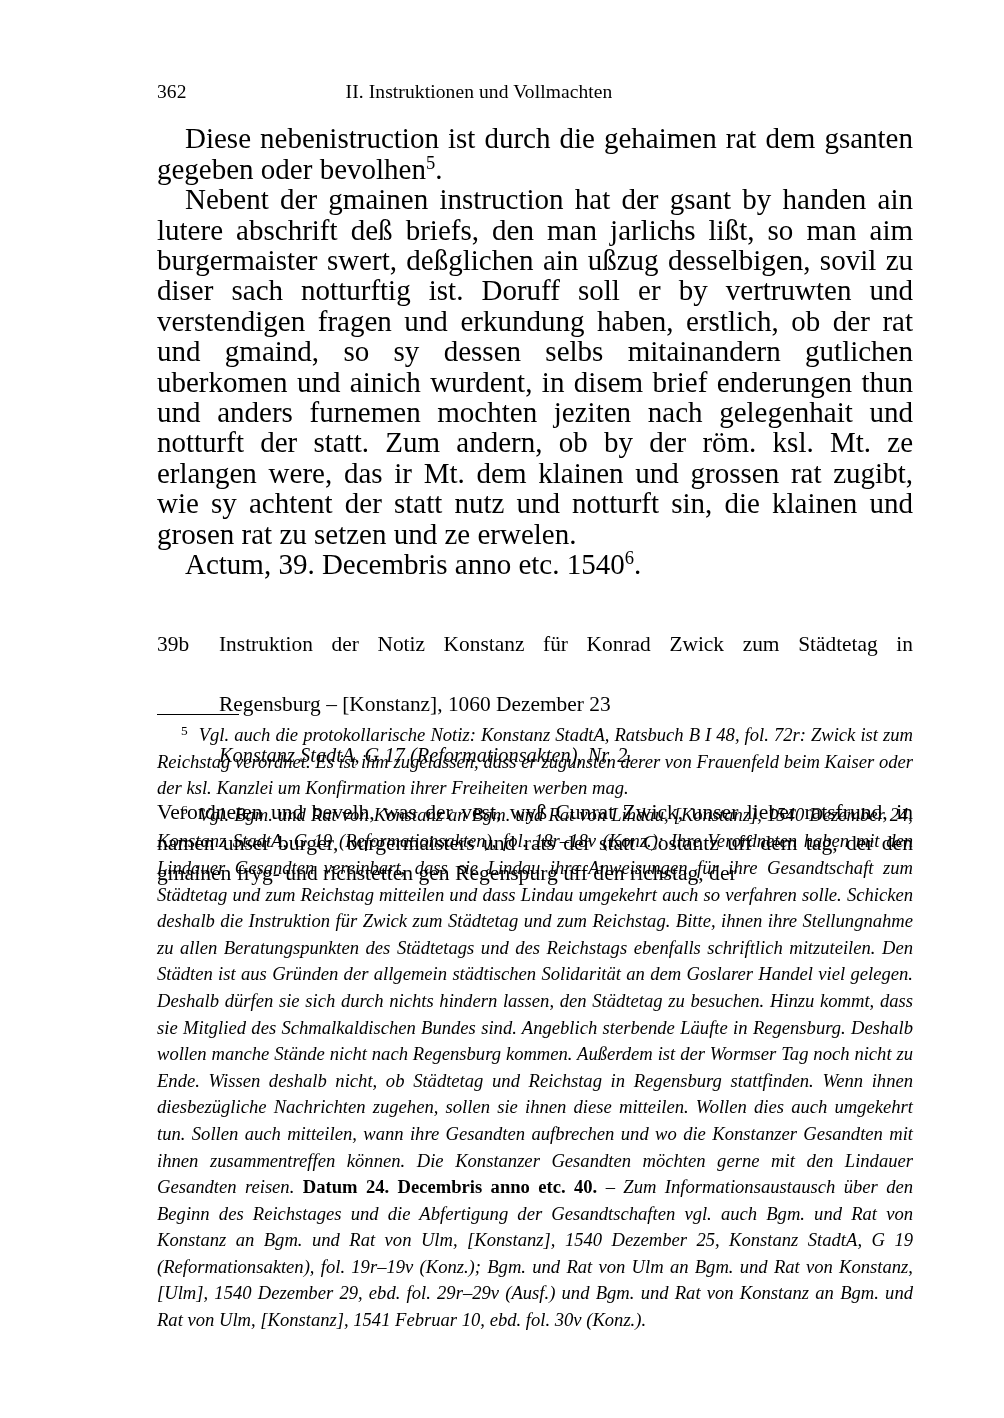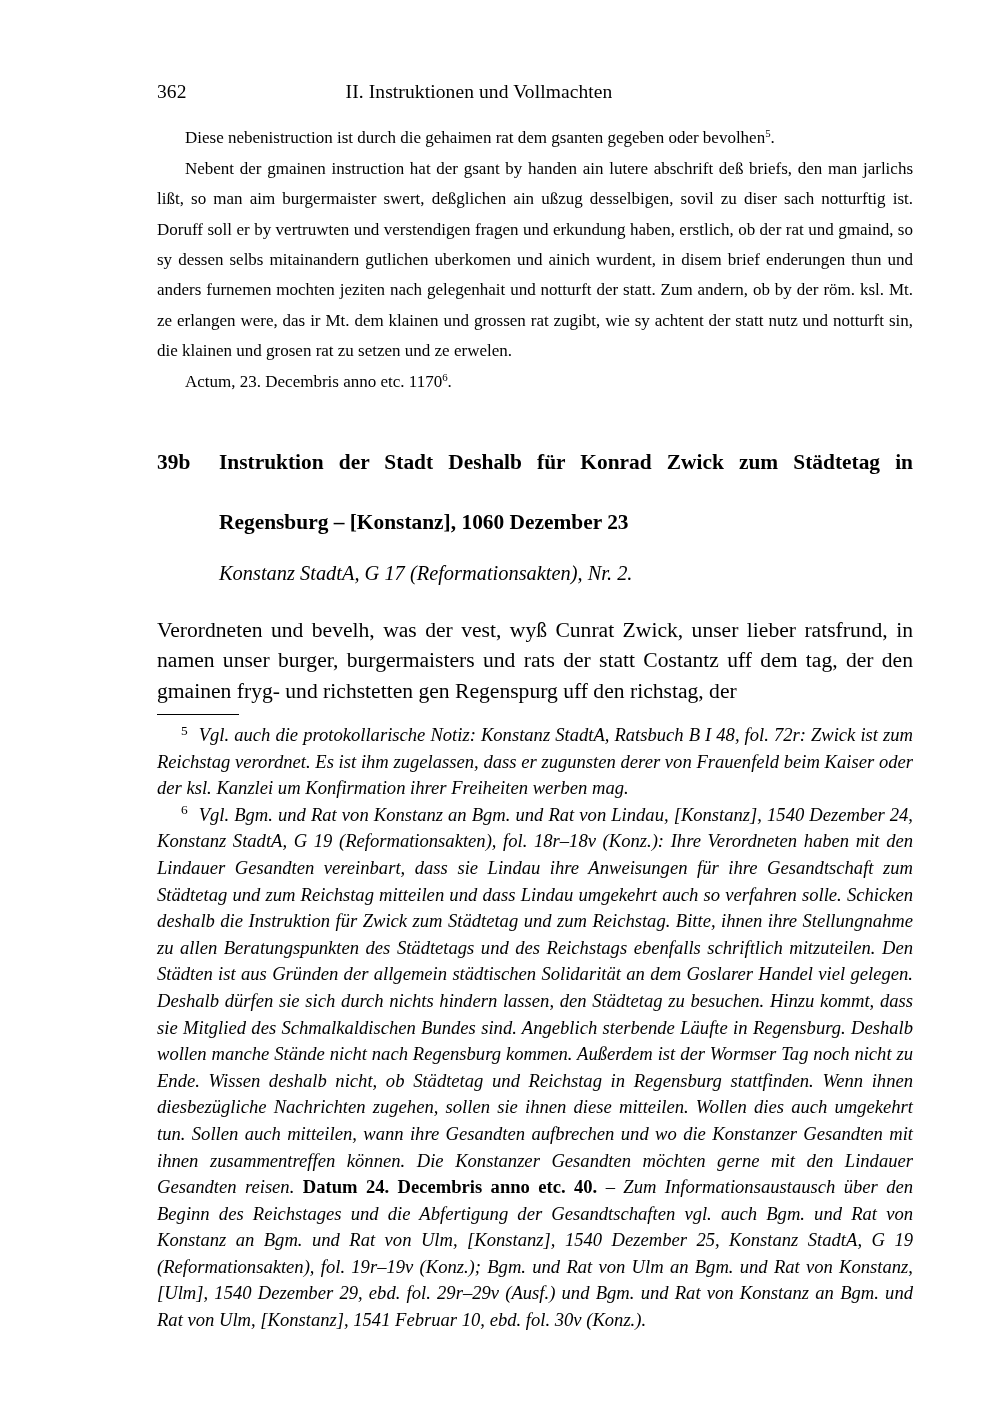--- a/index.html
+++ b/index.html
@@ -48,40 +48,40 @@
     flex: 1 1 auto;
     text-align: center;
     padding-left: 0;
     padding-right: 112px;
     white-space: nowrap;
   }
 
   
   .bodytext p {
     margin: 0;
-    font-size: 17px;
+    font-size: 29px;
     line-height: 30.4px;
     text-align: justify;
     text-justify: inter-word;
     hyphens: none;
   }
   .bodytext p.indent { text-indent: 28px; }
   .bodytext p.last-line-left { text-align: left; }
 
   sup.fnref {
     font-size: 0.64em;
     vertical-align: 0.52em;
     line-height: 0;
   }
 
   
   .section-head {
     display: flex;
     margin-top: 50px;
-    font-weight: bold;
+    font-weight: normal;
     font-size: 21.4px;
     line-height: 30px;
   }
   .section-head .num {
     flex: 0 0 62px;
     white-space: nowrap;
   }
   .section-head .htext {
     flex: 1 1 auto;
     text-align: justify;
@@ -163,28 +163,28 @@
       <span class="folio">362</span>
       <span class="rh-title">II. Instruktionen und Vollmachten</span>
     </div>
 
     <div class="bodytext">
 
       <p class="indent"><span>Diese nebenistruction ist durch die gehaimen rat dem gsanten gegeben oder bevolhen</span><sup class="fnref">5</sup><span>.</span></p>
 
       <p class="indent"><span>Nebent der gmainen instruction hat der gsant by handen ain lutere abschrift deß briefs, den man jarlichs lißt, so man aim burgermaister swert, deßglichen ain ußzug desselbigen, sovil zu diser sach notturftig ist. Doruff soll er by vertruwten und verstendigen fragen und erkundung haben, erstlich, ob der rat und gmaind, so sy dessen selbs mitainandern gutlichen uberkomen und ainich wurdent, in disem brief enderungen thun und anders furnemen mochten jeziten nach gelegenhait und notturft der statt. Zum andern, ob by der röm. ksl. Mt. ze erlangen were, das ir Mt. dem klainen und grossen rat zugibt, wie sy achtent der statt nutz und notturft sin, die klainen und grosen rat zu setzen und ze erwelen.</span></p>
 
-      <p class="indent last-line-left"><span>Actum, 23. Decembris anno etc. 1170</span><sup class="fnref">6</sup><span>.</span></p>
+      <p class="indent last-line-left"><span>Actum, 39. Decembris anno etc. 1540</span><sup class="fnref">6</sup><span>.</span></p>
 
     </div>
 
     <div class="section-head">
       <span class="num">39b</span>
       <span class="htext">
-        <span class="hline1">Instruktion der Stadt Deshalb für Konrad Zwick zum Städtetag in</span>
+        <span class="hline1">Instruktion der Notiz Konstanz für Konrad Zwick zum Städtetag in</span>
         <span class="hline2">Regensburg – [Konstanz], 1060 Dezember 23</span>
       </span>
     </div>
 
     <div class="source-line">Konstanz StadtA, G 17 (Reformationsakten), Nr. 2.</div>
 
     <div class="doc-open">
       <p>Verordneten und bevelh, was der vest, wyß Cunrat Zwick, unser lieber ratsfrund, in namen unser burger, burgermaisters und rats der statt Costantz uff dem tag, der den gmainen fryg- und richstetten gen Regenspurg uff den richstag, der</p>
     </div>
 

